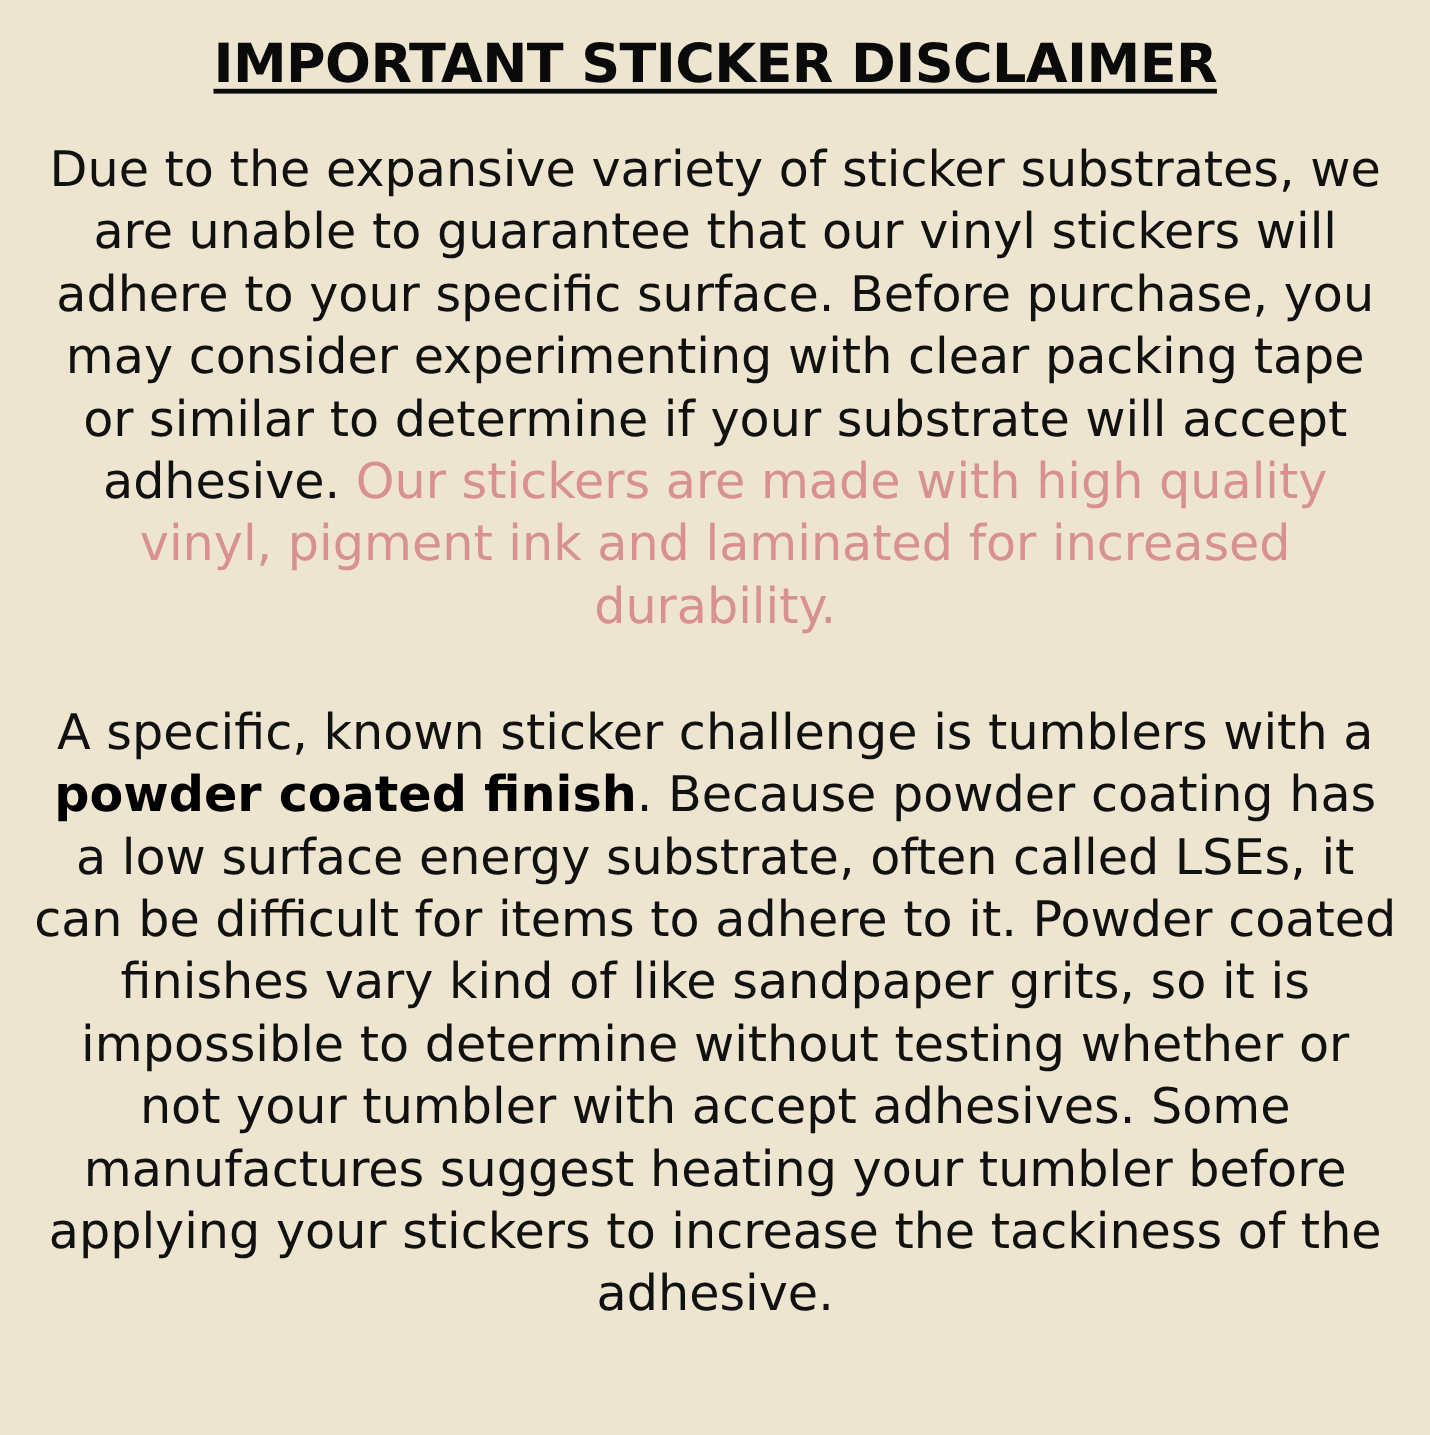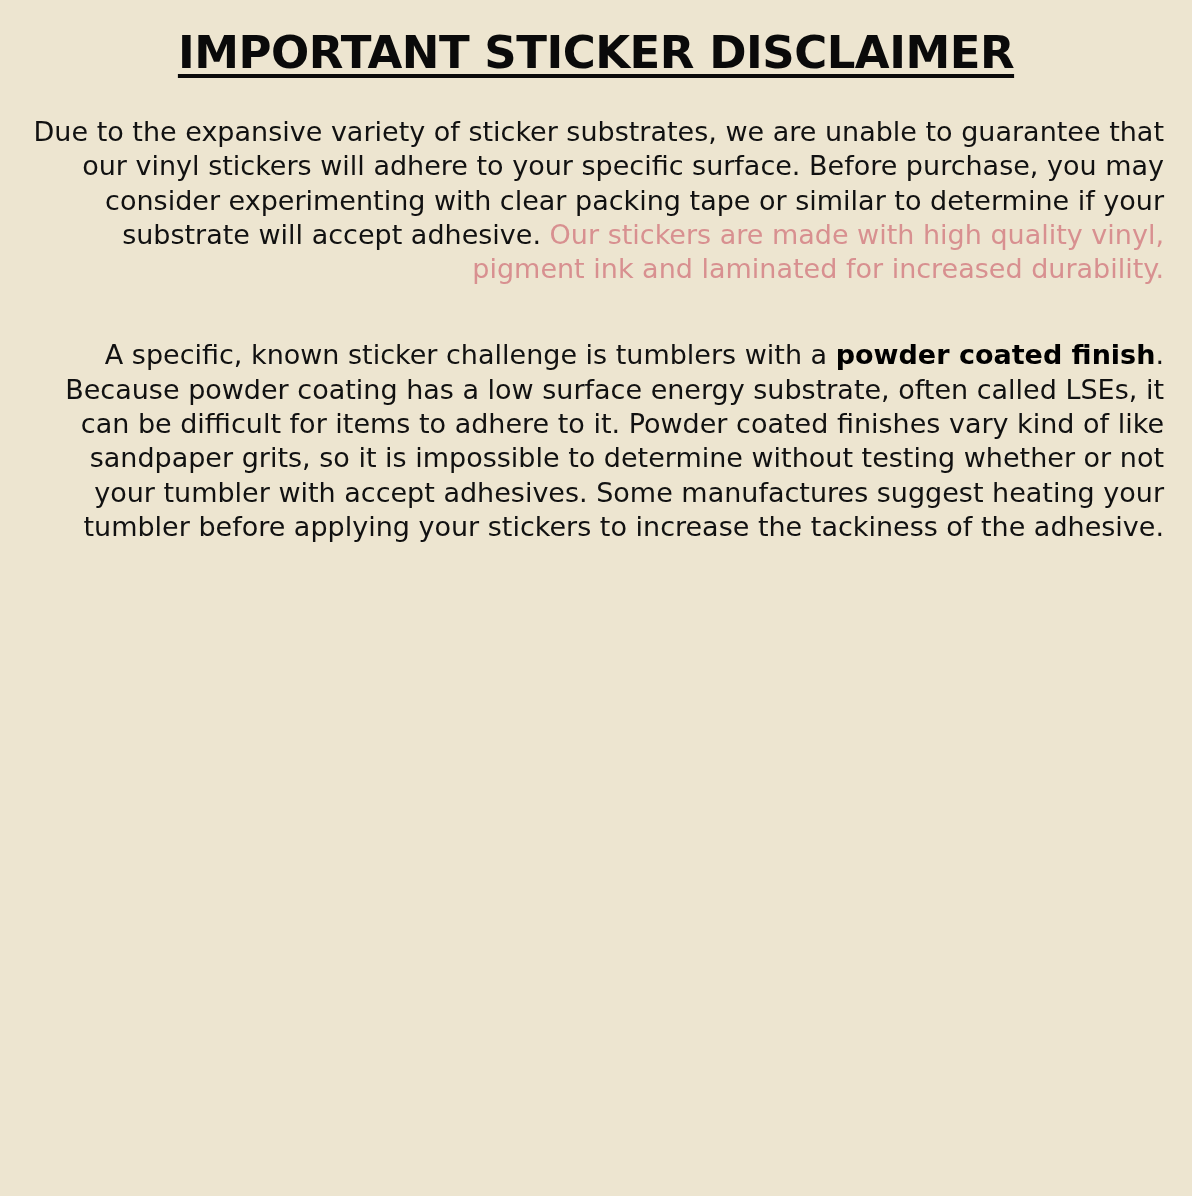--- a/index.html
+++ b/index.html
@@ -26,25 +26,25 @@
     font-size: 45px;
     font-weight: bold;
     letter-spacing: -0.5px;
     text-decoration: underline;
     text-underline-offset: 6px;
     text-decoration-thickness: 4px;
     margin: 0 0 36px 0;
     color: #0a0a0a;
   }
   .para {
-    font-size: 27px;
+    font-size: 41px;
     line-height: 1.27;
     margin: 0 0 18px 0;
     color: #111111;
-    text-align: right;
+    text-align: center;
   }
   .para.second {
     margin-top: 52px;
   }
   .hl-red {
     color: #d89090;
   }
   .hl-blue {
     color: #000000;
     font-weight: bold;

